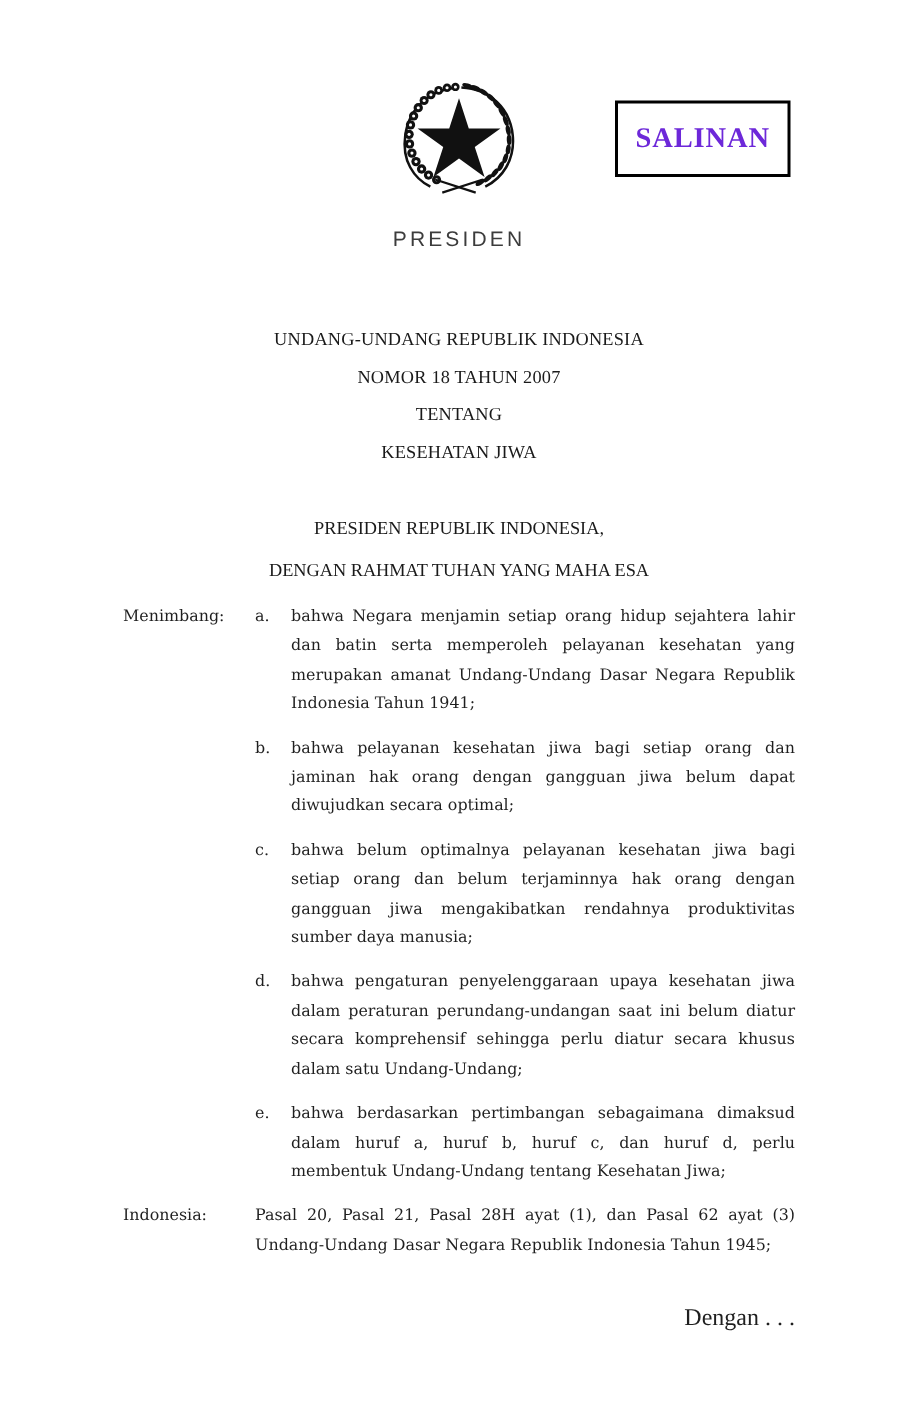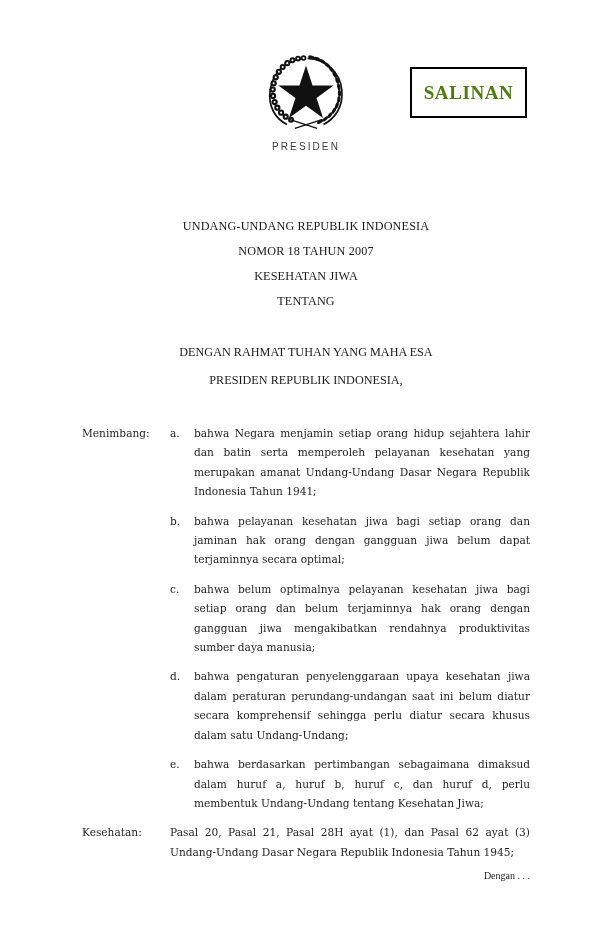--- a/index.html
+++ b/index.html
@@ -31,23 +31,23 @@
     width: 612px;
     text-align: center;
   }
   #emblem-svg {
     display: block;
     margin: 0 auto;
     width: 96px;
     height: 86px;
   }
   #emblem-caption {
-    margin-top: 7px;
+    margin-top: 20px;
     font-family: "Liberation Sans", sans-serif;
-    font-size: 10px;
+    font-size: 14px;
     letter-spacing: 2.1px;
     line-height: 11.5px;
     color: #3c3c3c;
   }
   #emblem-caption div { white-space: nowrap; }
 
   #salinan-box {
     position: absolute;
     left: 410px;
     top: 67px;
@@ -58,21 +58,21 @@
     display: flex;
     align-items: center;
     justify-content: center;
     background: #ffffff;
   }
   #salinan-label {
     font-family: "Liberation Serif", serif;
     font-weight: bold;
     font-size: 19px;
     letter-spacing: 0.6px;
-    color: #4d7c0f;
+    color: #6d28d9;
   }
 
   
   #title-block {
     position: absolute;
     top: 214px;
     left: 0;
     width: 612px;
     text-align: center;
     font-family: "Liberation Serif", serif;
@@ -98,21 +98,20 @@
   
   #body-block {
     position: absolute;
     top: 402px;
     left: 82px;
     width: 448px;
     font-family: "DejaVu Serif", "Liberation Serif", serif;
     font-size: 10.6px;
     line-height: 19.4px;
     color: #1f1f1f;
-    margin-top: 22px;
   }
   .section {
     display: flex;
     align-items: flex-start;
   }
   .section-label {
     width: 88px;
     flex: 0 0 88px;
     white-space: nowrap;
   }
@@ -141,21 +140,21 @@
   #mengingat-section { margin-top: 10px; }
 
   
   #footer-note {
     position: absolute;
     top: 870px;
     left: 0;
     width: 530px;
     text-align: right;
     font-family: "Liberation Serif", serif;
-    font-size: 10px;
+    font-size: 16px;
     color: #1f1f1f;
   }
 </style>
 </head>
 <body>
 
 <div id="header">
 
   <div id="emblem-block">
     <svg id="emblem-svg" viewBox="0 0 120 108">
@@ -235,43 +234,43 @@
   </div>
 
   <div id="salinan-box">
     <span id="salinan-label">SALINAN</span>
   </div>
 </div>
 
 <div id="title-block">
   <div class="tline">UNDANG-UNDANG REPUBLIK INDONESIA</div>
   <div class="tline">NOMOR 18 TAHUN 2007</div>
+  <div class="tline">TENTANG</div>
   <div class="tline">KESEHATAN JIWA</div>
-  <div class="tline">TENTANG</div>
 </div>
 
 <div id="preamble-block">
+  <div class="pline">PRESIDEN REPUBLIK INDONESIA,</div>
   <div class="pline">DENGAN RAHMAT TUHAN YANG MAHA ESA</div>
-  <div class="pline">PRESIDEN REPUBLIK INDONESIA,</div>
 </div>
 
 <div id="body-block">
 
   <div class="section" id="menimbang-section">
     <div class="section-label">Menimbang:</div>
     <div class="section-body">
 
       <div class="item">
         <div class="item-marker">a.</div>
         <div class="item-text">bahwa Negara menjamin setiap orang hidup sejahtera lahir dan batin serta memperoleh pelayanan kesehatan yang merupakan amanat Undang-Undang Dasar Negara Republik Indonesia Tahun 1941;</div>
       </div>
 
       <div class="item">
         <div class="item-marker">b.</div>
-        <div class="item-text">bahwa pelayanan kesehatan jiwa bagi setiap orang dan jaminan hak orang dengan gangguan jiwa belum dapat terjaminnya secara optimal;</div>
+        <div class="item-text">bahwa pelayanan kesehatan jiwa bagi setiap orang dan jaminan hak orang dengan gangguan jiwa belum dapat diwujudkan secara optimal;</div>
       </div>
 
       <div class="item">
         <div class="item-marker">c.</div>
         <div class="item-text">bahwa belum optimalnya pelayanan kesehatan jiwa bagi setiap orang dan belum terjaminnya hak orang dengan gangguan jiwa mengakibatkan rendahnya produktivitas sumber daya manusia;</div>
       </div>
 
       <div class="item">
         <div class="item-marker">d.</div>
         <div class="item-text">bahwa pengaturan penyelenggaraan upaya kesehatan jiwa dalam peraturan perundang-undangan saat ini belum diatur secara komprehensif sehingga perlu diatur secara khusus dalam satu Undang-Undang;</div>
@@ -279,21 +278,21 @@
 
       <div class="item">
         <div class="item-marker">e.</div>
         <div class="item-text">bahwa berdasarkan pertimbangan sebagaimana dimaksud dalam huruf a, huruf b, huruf c, dan huruf d, perlu membentuk Undang-Undang tentang Kesehatan Jiwa;</div>
       </div>
 
     </div>
   </div>
 
   <div class="section" id="mengingat-section">
-    <div class="section-label">Kesehatan:</div>
+    <div class="section-label">Indonesia:</div>
     <div class="section-body">
       <div class="plain-text">Pasal 20, Pasal 21, Pasal 28H ayat (1), dan Pasal 62 ayat (3) Undang-Undang Dasar Negara Republik Indonesia Tahun 1945;</div>
     </div>
   </div>
 
 </div>
 
 <div id="footer-note">Dengan . . .</div>
 
 </body></html>

